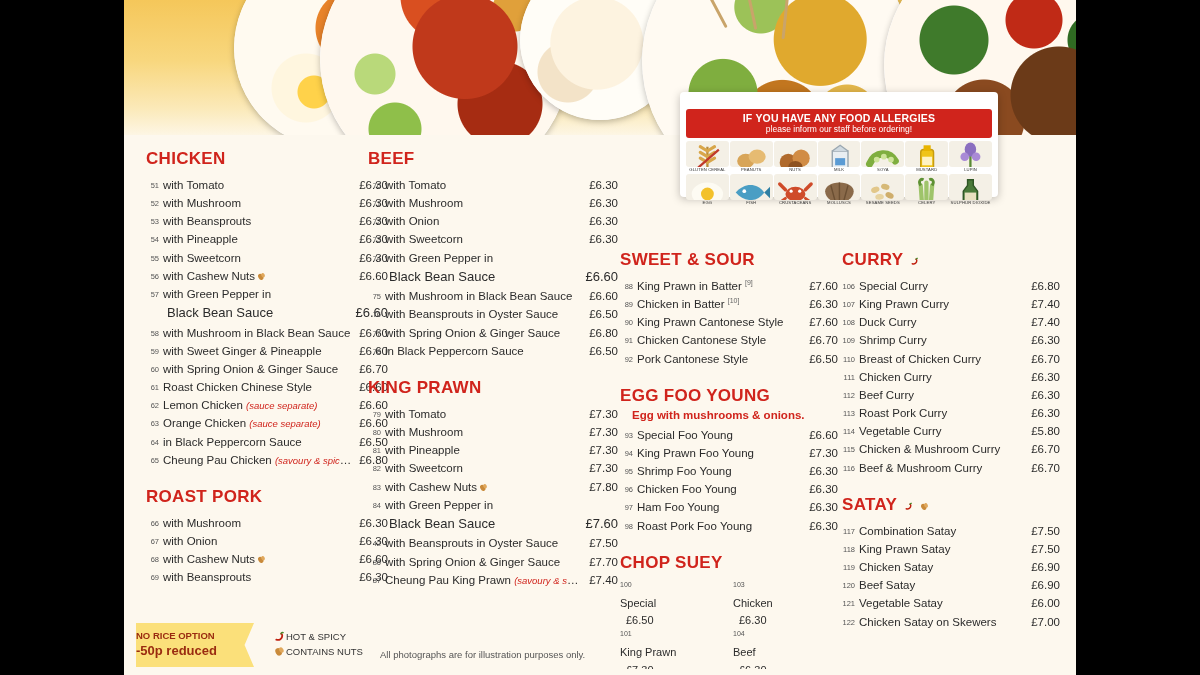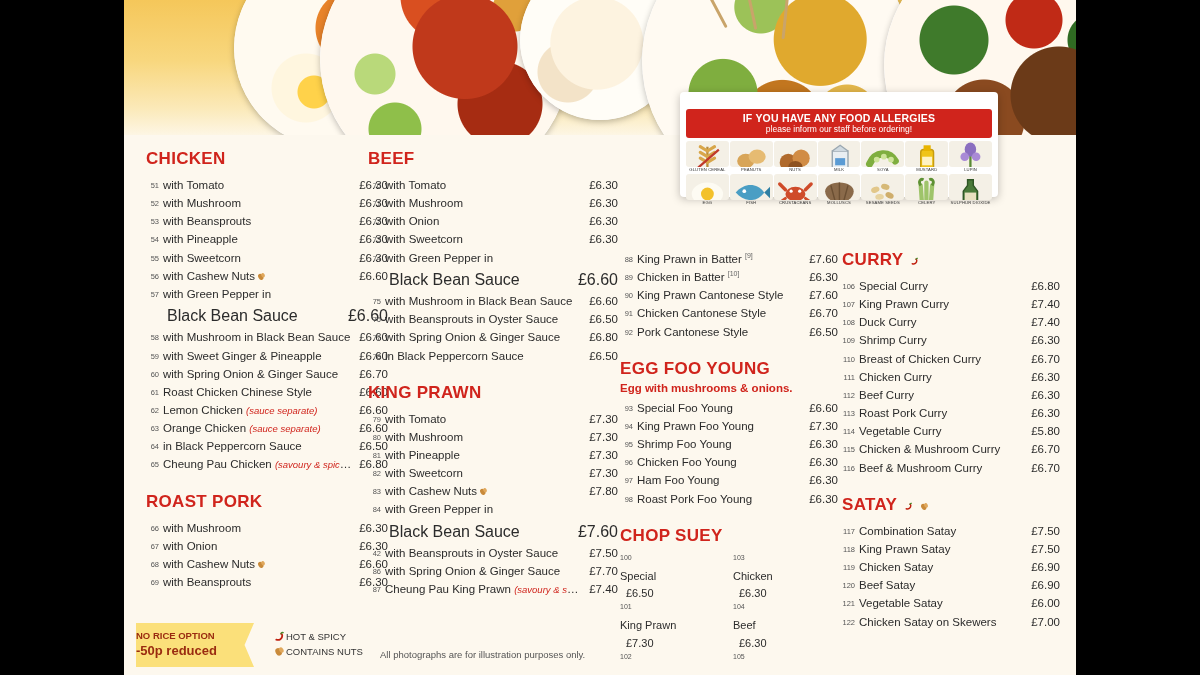--- a/index.html
+++ b/index.html
@@ -116,21 +116,21 @@
     font-weight: bold;
     letter-spacing: 0.3px;
     margin: 0 0 7px 0;
     font-family: "Liberation Sans", sans-serif;
   }
   .cat.spaced { margin-top: 18px; }
   .subnote {
     color: #d0241c;
     font-size: 11.5px;
     font-weight: bold;
-    margin: -4px 0 5px 0;
+    margin: -4px 0 5px 12px;
   }
   .row {
     display: flex;
     align-items: baseline;
     font-size: 11.5px;
     color: #2b2b2b;
     line-height: 1.58;
     white-space: nowrap;
   }
   .num {
@@ -140,21 +140,21 @@
     color: #555;
     text-align: right;
     padding-right: 4px;
     position: relative;
     top: -1px;
   }
   .name { flex: 1 1 auto; overflow: hidden; text-overflow: ellipsis; }
   .price { flex: 0 0 auto; padding-left: 6px; }
   .cont {
     padding-left: 21px;
-    font-size: 16px;
+    font-size: 13px;
     color: #2b2b2b;
     line-height: 1.58;
     display: flex;
   }
   .cont .name { flex: 1 1 auto; }
   .ital { font-style: italic; color: #d0241c; font-size: 9.5px; }
   .sup { font-size: 7px; vertical-align: super; color: #666; }
   .chilli, .nut {
     display: inline-block;
     width: 9px; height: 9px;
@@ -495,20 +495,21 @@
           </div>
           <div class="row">
             <span class="num">87</span>
             <span class="name">Cheung Pau King Prawn <span class="ital">(savoury &amp; spicy)</span></span>
             <span class="price">£7.40</span>
           </div>
         </div>
     </div>
 
     <div class="col col3" style="top:115px;">
+      <div class="cat">SWEET &amp; SOUR</div>
       <div id="sweetsour-list">
           <div class="row">
             <span class="num">88</span>
             <span class="name">King Prawn in Batter <span class="sup">[9]</span></span>
             <span class="price">£7.60</span>
           </div>
           <div class="row">
             <span class="num">89</span>
             <span class="name">Chicken in Batter <span class="sup">[10]</span></span>
             <span class="price">£6.30</span>

